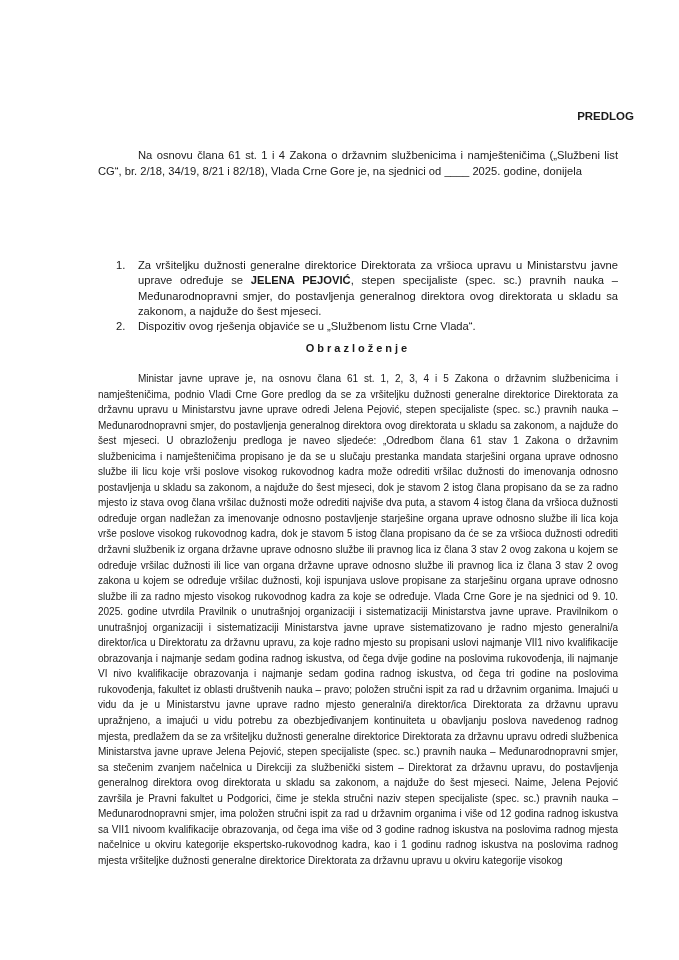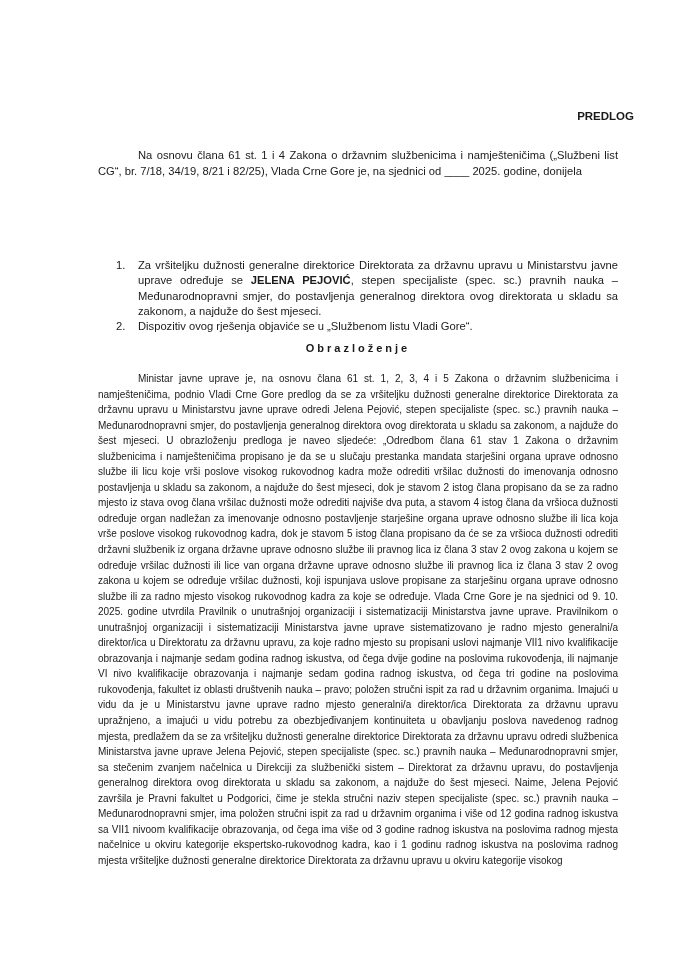--- a/index.html
+++ b/index.html
@@ -19,30 +19,30 @@
   .body-text p { margin: 0; text-indent: 40px; }
   b.name { font-weight: bold; }
 </style>
 </head>
 <body>
 
 <div class="page">
   <div class="predlog">PREDLOG</div>
 
   <div class="intro">
-    <p>Na osnovu člana 61 st. 1 i 4 Zakona o državnim službenicima i namješteničima („Službeni list CG“, br. 7/18, 34/19, 8/21 i 82/25), Vlada Crne Gore je, na sjednici od ____ 2025. godine, donijela</p>
+    <p>Na osnovu člana 61 st. 1 i 4 Zakona o državnim službenicima i namješteničima („Službeni list CG“, br. 2/18, 34/19, 8/21 i 82/18), Vlada Crne Gore je, na sjednici od ____ 2025. godine, donijela</p>
   </div>
 
 
   <ol class="list">
     <li>
-      <span class="num">1.</span><span>Za vršiteljku dužnosti generalne direktorice Direktorata za državnu upravu u Ministarstvu javne uprave određuje se </span><b class="name">JELENA PEJOVIĆ</b><span>, stepen specijaliste (spec. sc.) pravnih nauka – Međunarodnopravni smjer, do postavljenja generalnog direktora ovog direktorata u skladu sa zakonom, a najduže do šest mjeseci.</span>
+      <span class="num">1.</span><span>Za vršiteljku dužnosti generalne direktorice Direktorata za vršioca upravu u Ministarstvu javne uprave određuje se </span><b class="name">JELENA PEJOVIĆ</b><span>, stepen specijaliste (spec. sc.) pravnih nauka – Međunarodnopravni smjer, do postavljenja generalnog direktora ovog direktorata u skladu sa zakonom, a najduže do šest mjeseci.</span>
     </li>
     <li>
-      <span class="num">2.</span><span>Dispozitiv ovog rješenja objaviće se u „Službenom listu Vladi Gore“.</span>
+      <span class="num">2.</span><span>Dispozitiv ovog rješenja objaviće se u „Službenom listu Crne Vlada“.</span>
     </li>
   </ol>
 
   <div class="obr-title">Obrazloženje</div>
 
   <div class="body-text">
     <p>Ministar javne uprave je, na osnovu člana 61 st. 1, 2, 3, 4 i 5 Zakona o državnim službenicima i namješteničima, podnio Vladi Crne Gore predlog da se za vršiteljku dužnosti generalne direktorice Direktorata za državnu upravu u Ministarstvu javne uprave odredi Jelena Pejović, stepen specijaliste (spec. sc.) pravnih nauka – Međunarodnopravni smjer, do postavljenja generalnog direktora ovog direktorata u skladu sa zakonom, a najduže do šest mjeseci. U obrazloženju predloga je naveo sljedeće: „Odredbom člana 61 stav 1 Zakona o državnim službenicima i namješteničima propisano je da se u slučaju prestanka mandata starješini organa uprave odnosno službe ili licu koje vrši poslove visokog rukovodnog kadra može odrediti vršilac dužnosti do imenovanja odnosno postavljenja u skladu sa zakonom, a najduže do šest mjeseci, dok je stavom 2 istog člana propisano da se za radno mjesto iz stava ovog člana vršilac dužnosti može odrediti najviše dva puta, a stavom 4 istog člana da vršioca dužnosti određuje organ nadležan za imenovanje odnosno postavljenje starješine organa uprave odnosno službe ili lica koja vrše poslove visokog rukovodnog kadra, dok je stavom 5 istog člana propisano da će se za vršioca dužnosti odrediti državni službenik iz organa državne uprave odnosno službe ili pravnog lica iz člana 3 stav 2 ovog zakona u kojem se određuje vršilac dužnosti ili lice van organa državne uprave odnosno službe ili pravnog lica iz člana 3 stav 2 ovog zakona u kojem se određuje vršilac dužnosti, koji ispunjava uslove propisane za starješinu organa uprave odnosno službe ili za radno mjesto visokog rukovodnog kadra za koje se određuje. Vlada Crne Gore je na sjednici od 9. 10. 2025. godine utvrdila Pravilnik o unutrašnjoj organizaciji i sistematizaciji Ministarstva javne uprave. Pravilnikom o unutrašnjoj organizaciji i sistematizaciji Ministarstva javne uprave sistematizovano je radno mjesto generalni/a direktor/ica u Direktoratu za državnu upravu, za koje radno mjesto su propisani uslovi najmanje VII1 nivo kvalifikacije obrazovanja i najmanje sedam godina radnog iskustva, od čega dvije godine na poslovima rukovođenja, ili najmanje VI nivo kvalifikacije obrazovanja i najmanje sedam godina radnog iskustva, od čega tri godine na poslovima rukovođenja, fakultet iz oblasti društvenih nauka – pravo; položen stručni ispit za rad u državnim organima. Imajući u vidu da je u Ministarstvu javne uprave radno mjesto generalni/a direktor/ica Direktorata za državnu upravu upražnjeno, a imajući u vidu potrebu za obezbjeđivanjem kontinuiteta u obavljanju poslova navedenog radnog mjesta, predlažem da se za vršiteljku dužnosti generalne direktorice Direktorata za državnu upravu odredi službenica Ministarstva javne uprave Jelena Pejović, stepen specijaliste (spec. sc.) pravnih nauka – Međunarodnopravni smjer, sa stečenim zvanjem načelnica u Direkciji za službenički sistem – Direktorat za državnu upravu, do postavljenja generalnog direktora ovog direktorata u skladu sa zakonom, a najduže do šest mjeseci. Naime, Jelena Pejović završila je Pravni fakultet u Podgorici, čime je stekla stručni naziv stepen specijaliste (spec. sc.) pravnih nauka – Međunarodnopravni smjer, ima položen stručni ispit za rad u državnim organima i više od 12 godina radnog iskustva sa VII1 nivoom kvalifikacije obrazovanja, od čega ima više od 3 godine radnog iskustva na poslovima radnog mjesta načelnice u okviru kategorije ekspertsko-rukovodnog kadra, kao i 1 godinu radnog iskustva na poslovima radnog mjesta vršiteljke dužnosti generalne direktorice Direktorata za državnu upravu u okviru kategorije visokog</p>
   </div>
 </div>
 

